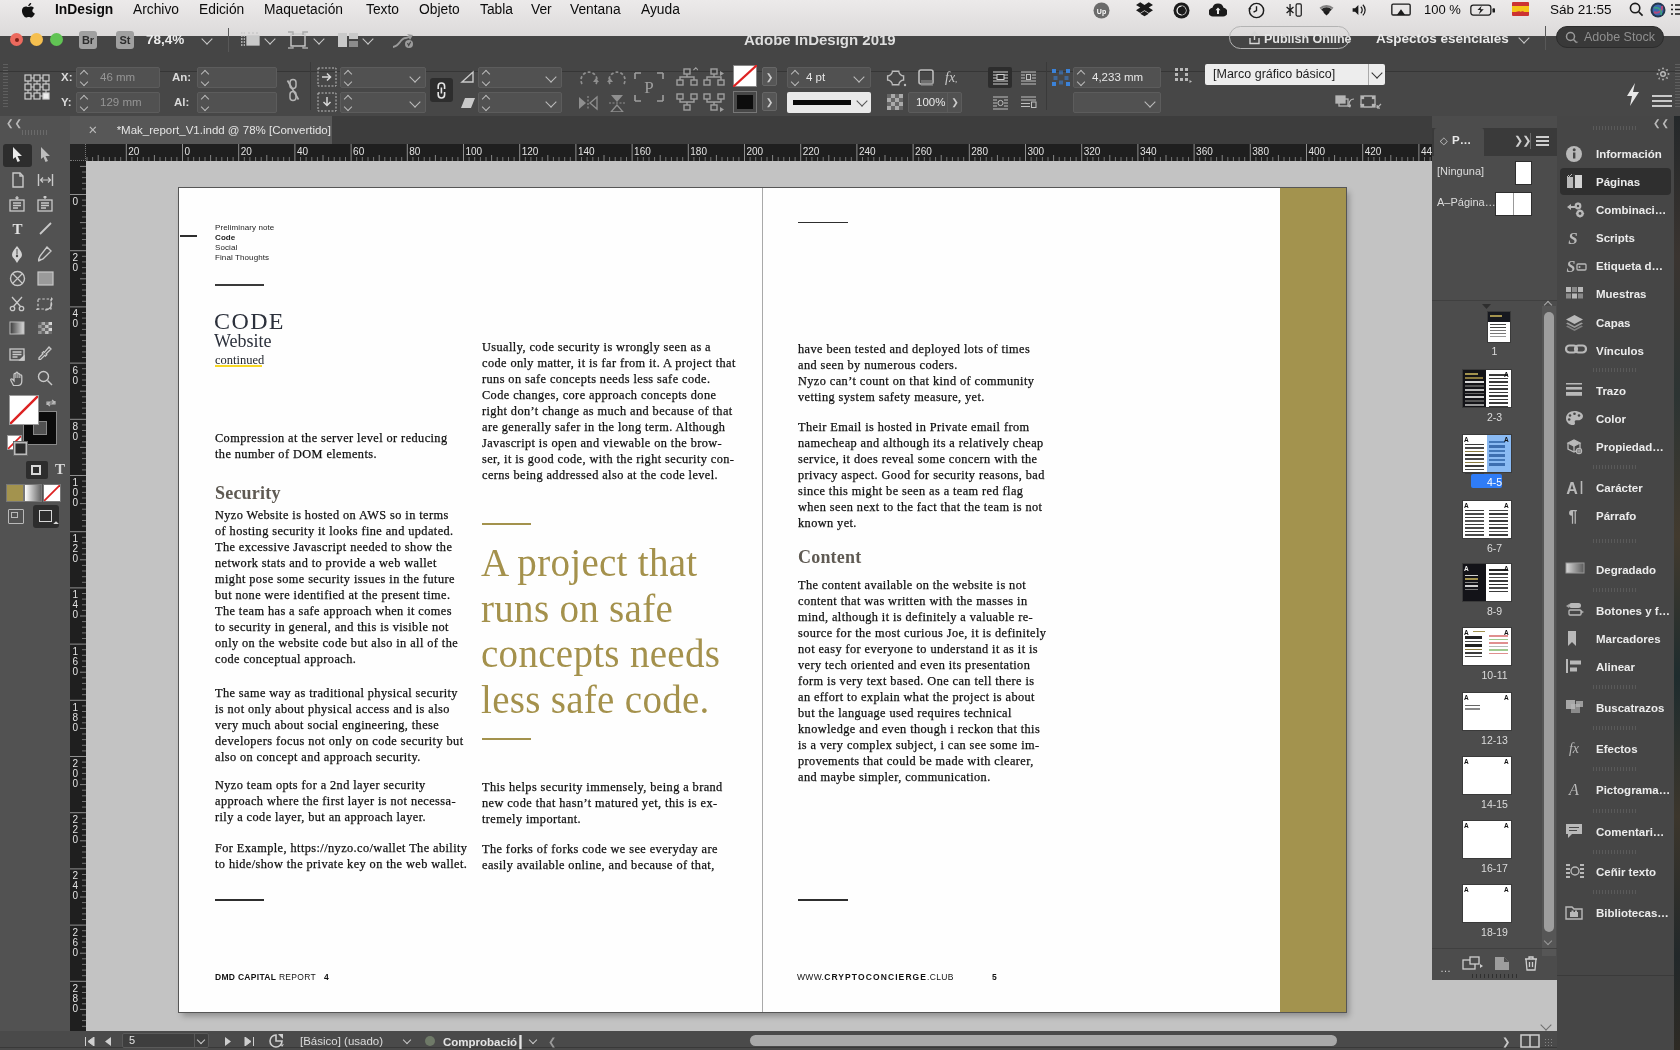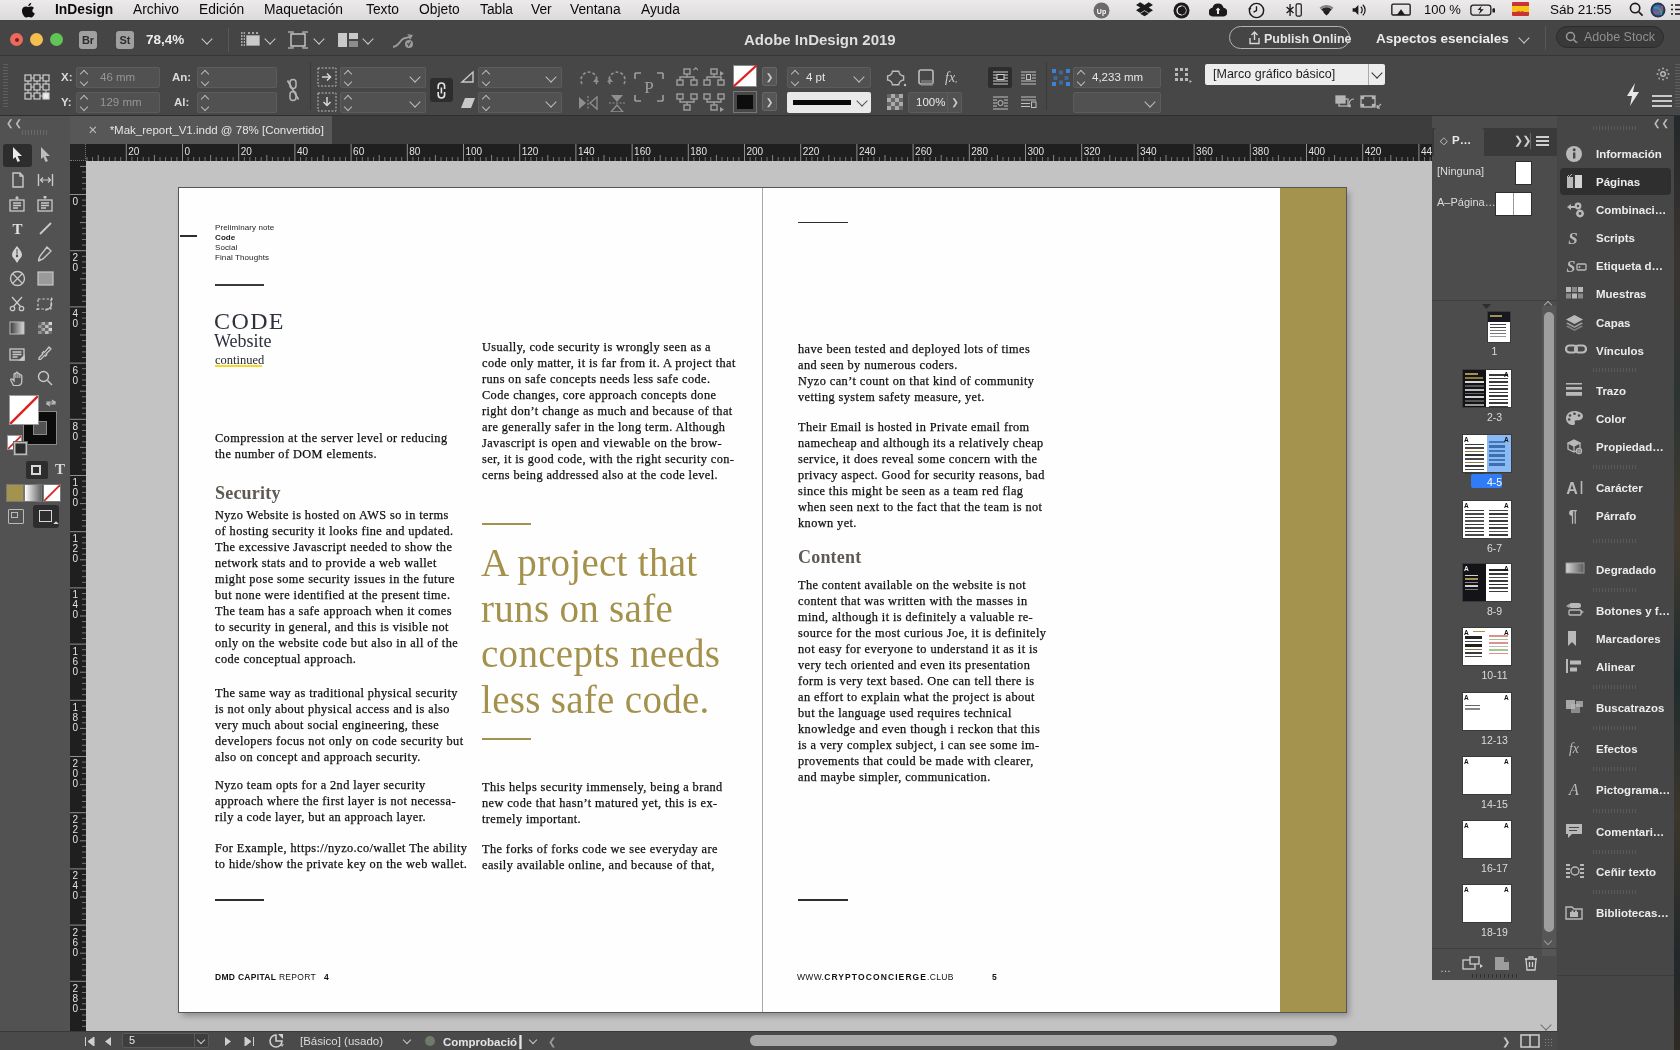--- a/index.html
+++ b/index.html
@@ -1,19 +1,19 @@
 <!DOCTYPE html>
 <html><head><meta charset="utf-8">
 <style>
 *{margin:0;padding:0;box-sizing:border-box}
 html,body{width:1680px;height:1050px;overflow:hidden;font-family:"Liberation Sans",sans-serif;-webkit-font-smoothing:antialiased}
 .abs{position:absolute}
 #app{position:relative;width:1680px;height:1050px;background:#4a4a4a}
 
-#menubar{width:1680px;height:20px;background:linear-gradient(#eceaea,#dcdada);color:#0b0b0b;font-size:13.8px}
+#menubar{width:1680px;height:36px;background:linear-gradient(#eceaea,#dcdada);color:#0b0b0b;font-size:13.8px}
 #menubar .mi{position:absolute;top:1px;line-height:18px}
 
 #titlebar{width:1680px;height:36px;background:#454545;border-bottom:1px solid #363636}
 .tl{position:absolute;top:33px;width:13px;height:13px;border-radius:50%}
 .sqbtn{position:absolute;top:31px;width:18px;height:18px;border-radius:3px;background:#a0a0a0;color:#2e2e2e;font-weight:bold;font-size:11px;text-align:center;line-height:18px}
 .chev{display:inline-block;width:8px;height:8px;border-right:1.6px solid #c9c9c9;border-bottom:1.6px solid #c9c9c9;transform:rotate(45deg)}
 
 #ctrlbar{width:1680px;height:60px;background:#474747;border-bottom:1px solid #2e2e2e}
 .cfield{position:absolute;height:21px;background:#515151;border:1px solid #5c5c5c;border-radius:2px}
 .spin{position:absolute;left:3px;top:2px;width:10px;height:16px}
@@ -460,21 +460,21 @@
           <circle cx="8" cy="8" r="3"></circle>
           <path d="M8 1l1.2 2.3h-2.4zM8 15l1.2-2.3h-2.4zM1 8l2.3-1.2v2.4zM15 8l-2.3-1.2v2.4zM3 3l2.5.8L3.8 5.5zM13 3l-.8 2.5L10.5 3.8zM3 13l1.7-2 .1 2.6zM13 13l-2.5-.8 1.7-1.7z"></path>
           <circle cx="8" cy="8" r="1.6" fill="#474747"></circle>
         </g>
       </svg>
  <div class="abs" style="left:1652px;top:95px;width:20px;height:2.2px;background:#c9c9c9;box-shadow:0 5px 0 #c9c9c9,0 10px 0 #c9c9c9"></div>
  <div class="abs" style="left:1675px;top:64px;width:5px;height:44px;background-image:repeating-linear-gradient(#5f5f5f 0 1px,transparent 1px 3px)"></div>
 </div>
 
 <div id="tabrow">
- <div id="doctab"><span style="margin-left:18px;color:#bbb">✕</span><span style="margin-left:12px">*Mak_report_V1.indd @ 78% [Convertido]</span></div>
+ <div id="doctab"><span style="margin-left:18px;color:#bbb">✕</span><span style="margin-left:19px">*Mak_report_V1.indd @ 78% [Convertido]</span></div>
 </div>
 
 <div id="toolbar">
  <div class="abs" style="left:6px;top:2px;color:#b9b9b9;font-size:9px;letter-spacing:1px">❮❮</div>
  <div class="abs" style="left:22px;top:14px;width:26px;height:5px;background-image:repeating-linear-gradient(90deg,#6a6a6a 0 1px,transparent 1px 3px)"></div>
  <div class="abs" style="left:3px;top:28px;width:29px;height:23px;background:#2d2d2d;border-radius:3px"></div>
  <div class="tool" style="left:3px;top:28px">
         <svg width="13" height="16" viewBox="0 0 13 16">
           <path d="M2 1l9 9H6.5L9 15l-2.5 1L4.5 11 2 13z" fill="#ececec" transform="translate(0,-1)"></path>
         </svg>

